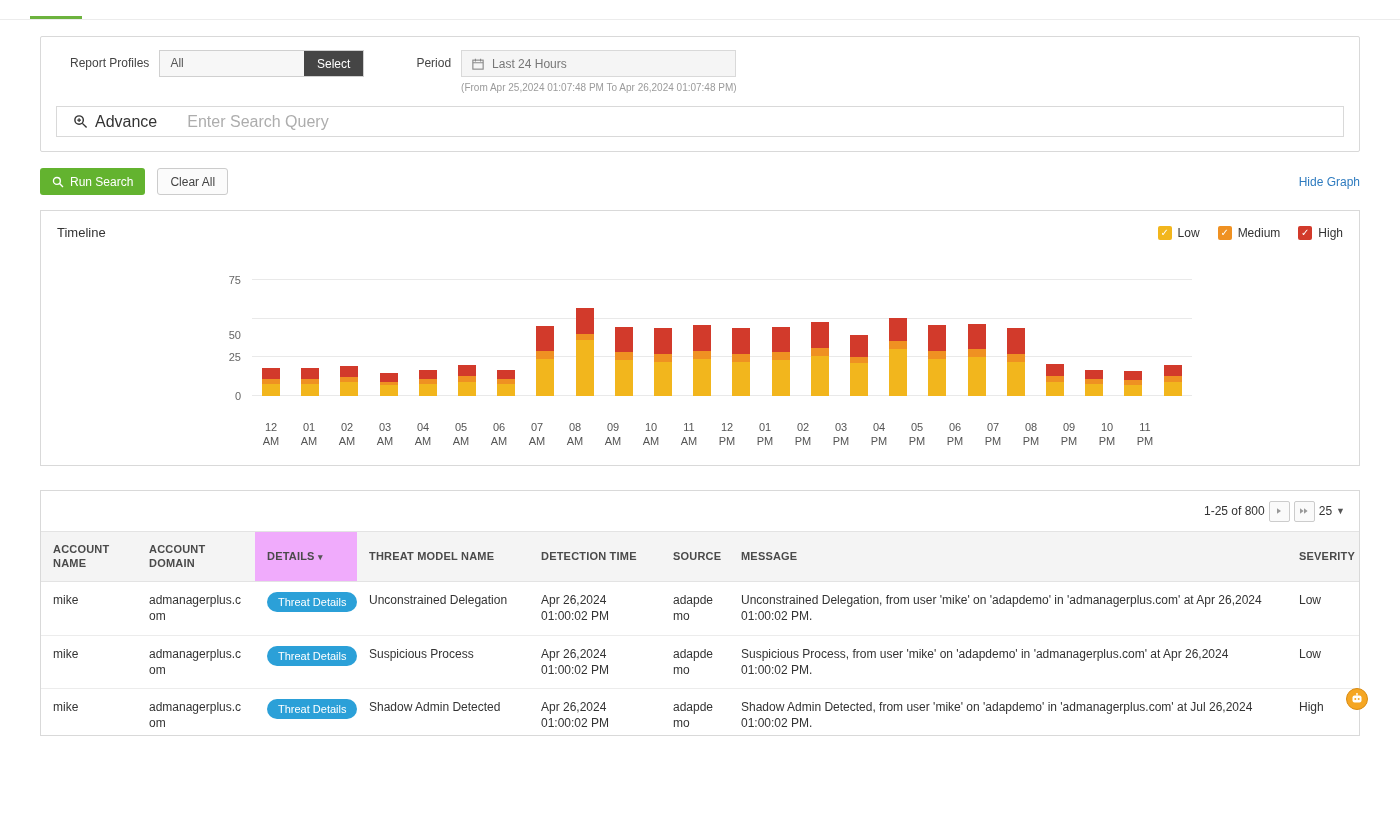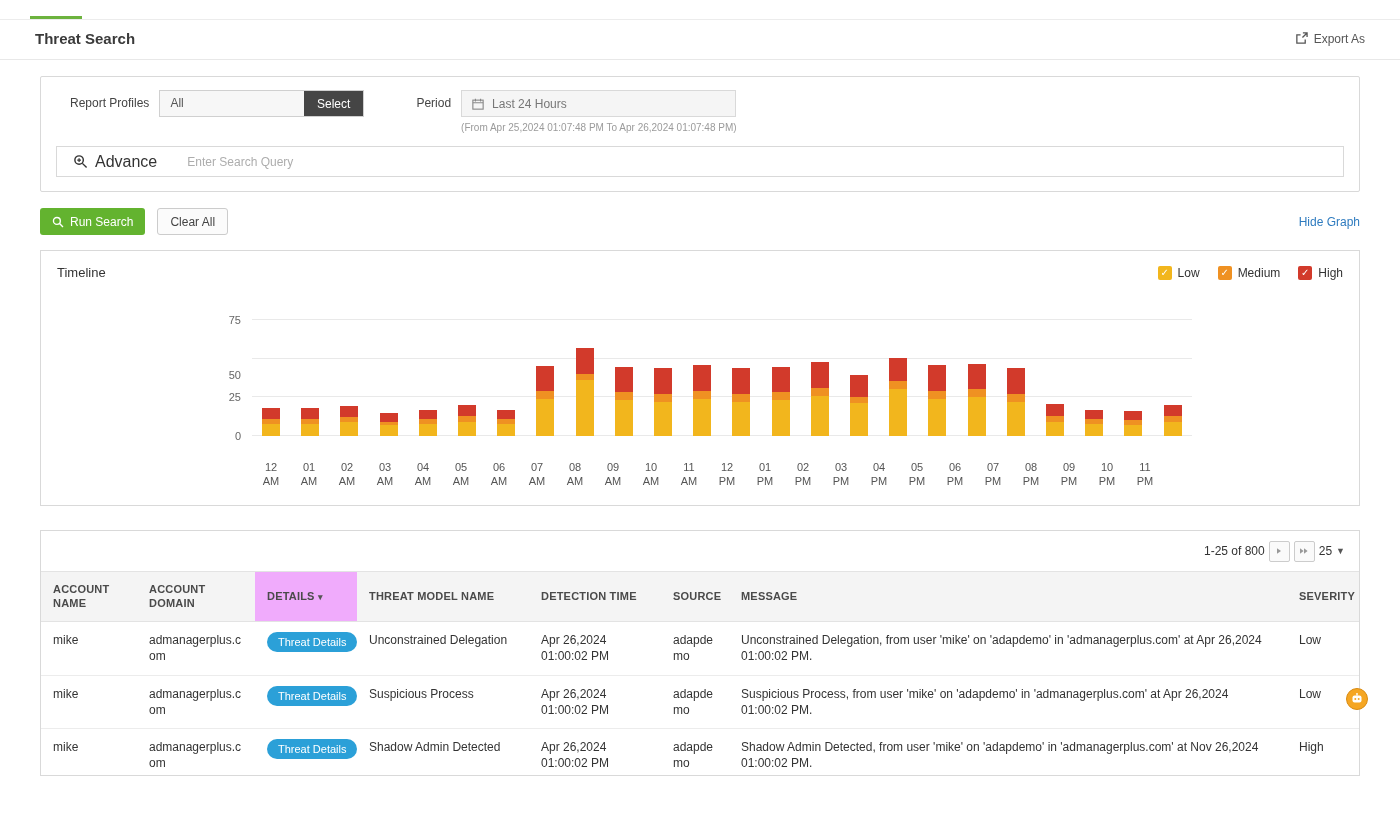--- a/index.html
+++ b/index.html
@@ -26,21 +26,21 @@
   .period-col { display: flex; flex-direction: column; }
   .period-field { display: flex; align-items: center; gap: 8px; width: 275px; height: 27px; border: 1px solid #d9d9d9; background: #f5f5f5; padding: 0 10px; font-size: 12px; color: #777; cursor: pointer; }
   .period-range { font-size: 10px; color: #9b9b9b; margin-top: 5px; white-space: nowrap; }
   .domain-group { display: flex; margin-left: 52px; }
   .domain-select { display: flex; width: 177px; height: 27px; border: 1px solid #cfcfcf; background: #fff; cursor: pointer; }
   .domain-value { flex: 1; padding: 0 10px; line-height: 25px; font-size: 12px; color: #333; white-space: nowrap; overflow: hidden; }
   .domain-caret { width: 28px; border-left: 1px solid #cfcfcf; display: flex; align-items: center; justify-content: center; }
 
   .filter-row2 { margin-top: 13px; border: 1px solid #d9d9d9; height: 31px; display: flex; align-items: stretch; background: #fff; }
   .advance-btn { display: flex; align-items: center; gap: 7px; padding: 0 16px; font-size: 16px; color: #333; cursor: pointer; }
-  .query-input { flex: 1; border: none; outline: none; font-size: 12px; color: #333; padding: 0 14px; font-family: inherit; background: transparent; }
+  .query-input { flex: 1; border: none; outline: none; font-size: 16px; color: #333; padding: 0 14px; font-family: inherit; background: transparent; }
   .query-input::placeholder { color: #adadad; }
 
   
   .actions-row { margin: 16px 40px 0; display: flex; align-items: center; }
   .run-btn { display: inline-flex; align-items: center; gap: 6px; background: #63b32f; color: #fff; font-size: 12px; height: 27px; padding: 0 12px; border-radius: 3px; border: none; cursor: pointer; font-family: inherit; }
   .clear-btn { margin-left: 12px; background: #fbfbfb; border: 1px solid #ccc; color: #444; height: 27px; padding: 0 12px; border-radius: 3px; font-size: 12px; cursor: pointer; font-family: inherit; }
   .hide-graph { margin-left: auto; color: #2e7bbf; font-size: 12px; cursor: pointer; }
 
   
   .timeline-panel { margin: 15px 40px 0; border: 1px solid #d9d9d9; padding: 14px 16px 16px; }
@@ -79,32 +79,20 @@
 </style>
 </head>
 <body>
 
 <div class="page">
 
   <div class="top-strip">
     <div class="tab-underline"></div>
   </div>
 
-  <div class="title-row">
-    <div class="page-title">Threat Search</div>
-    <div class="export-link">
-      <span>
-        <svg width="13" height="13" viewBox="0 0 14 14">
-            <path d="M6 3H2v9h9V8" fill="none" stroke="#555" stroke-width="1.4"></path>
-            <path d="M8 6l5-5M8.5 1H13v4.5" fill="none" stroke="#555" stroke-width="1.4"></path>
-          </svg>
-      </span>
-      <span>Export As</span>
-    </div>
-  </div>
 
   <div class="filters-box">
     <div class="filter-row1">
       <span class="f-label">Report Profiles</span>
       <div class="profile-combo">
         <div class="profile-value">All</div>
         <button class="select-btn">Select</button>
       </div>
 
       <div class="period-group">
@@ -519,21 +507,21 @@
             <td>Suspicious Process, from user 'mike' on 'adapdemo' in 'admanagerplus.com' at Apr 26,2024 01:00:02 PM.</td>
             <td>Low</td>
           </tr>
           <tr>
             <td>mike</td>
             <td>admanagerplus.com</td>
             <td><button class="threat-btn">Threat Details</button></td>
             <td>Shadow Admin Detected</td>
             <td>Apr 26,2024 01:00:02 PM</td>
             <td>adapdemo</td>
-            <td>Shadow Admin Detected, from user 'mike' on 'adapdemo' in 'admanagerplus.com' at Nov 26,2024 01:00:02 PM.</td>
+            <td>Shadow Admin Detected, from user 'mike' on 'adapdemo' in 'admanagerplus.com' at Jul 26,2024 01:00:02 PM.</td>
             <td>High</td>
           </tr>
         </tbody>
     </table>
   </div>
 
   <div class="bot">
     <svg width="22" height="22" viewBox="0 0 22 22">
       <circle cx="11" cy="11" r="10.5" fill="#f5a623" stroke="#d98b12" stroke-width="1"></circle>
       <rect x="6.5" y="7.5" width="9" height="7" rx="2" fill="#fff"></rect>

